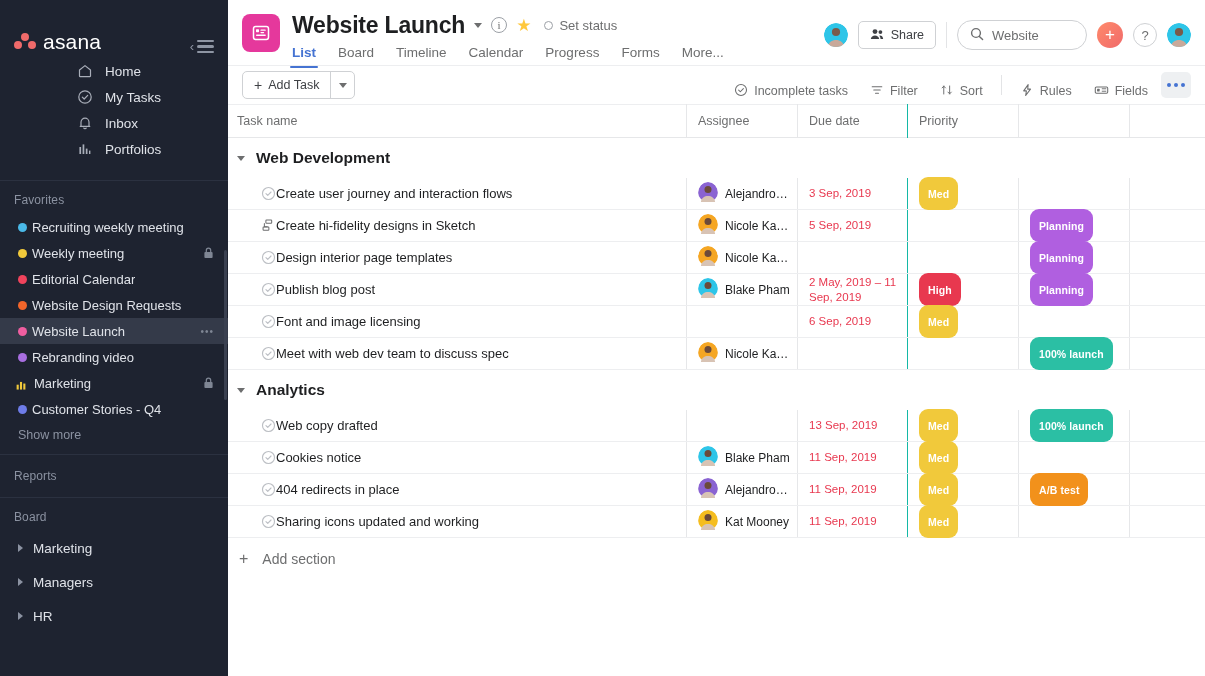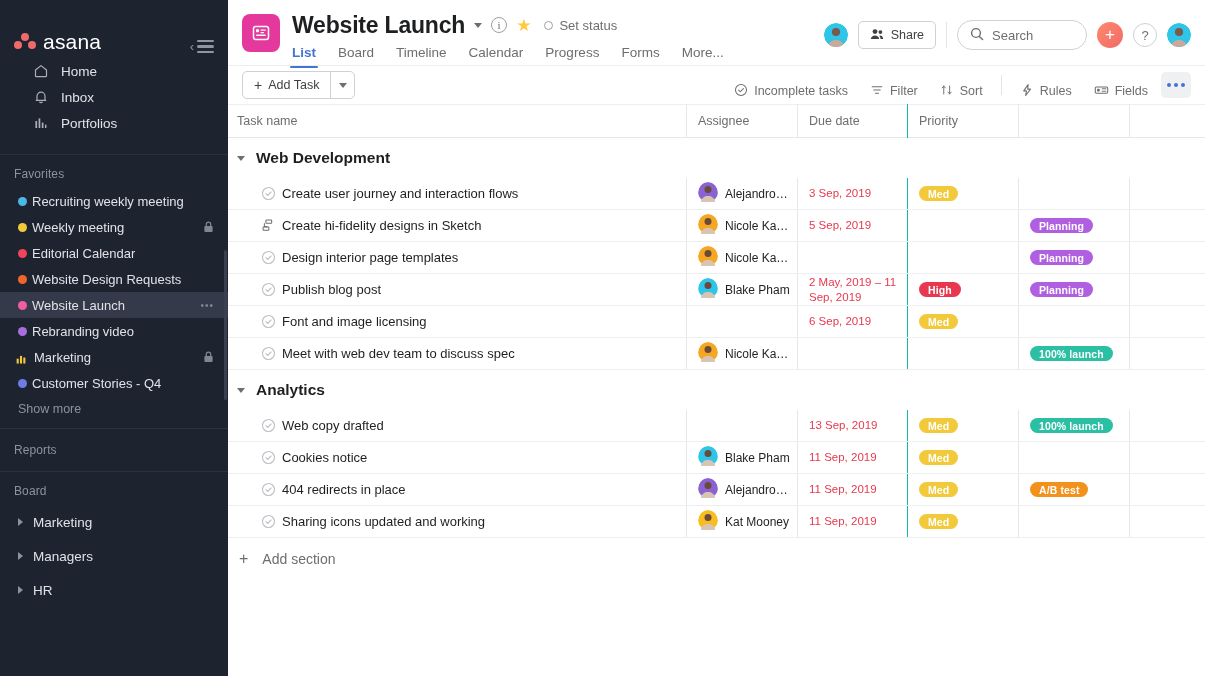--- a/index.html
+++ b/index.html
@@ -26,20 +26,21 @@
   .logo-word { color: #fff; font-size: 21px; letter-spacing: .2px; font-weight: 400; }
   .sb-collapse { margin-left: auto; display: flex; align-items: center; gap: 3px; color: #8e95a3; cursor: pointer; }
   .ham { display: inline-flex; flex-direction: column; gap: 3px; }
   .ham b { display: block; width: 17px; height: 2.5px; background: #8e95a3; border-radius: 2px; }
 
   .sb-nav { padding: 4px 0 10px 0; }
   .sb-item {
     display: flex; align-items: center; gap: 12px;
     height: 26px; padding: 0 32px; font-size: 13.5px; color: #dfe2e8;
     cursor: pointer;
+    margin-left: 44px;
   }
   .sb-nav .sb-item { height: 26px; margin-bottom: 0; }
   .sb-nav .sb-item + .sb-item { margin-top: 0; }
   .sb-icon { width: 17px; height: 17px; flex: 0 0 17px; display: flex; align-items: center; justify-content: center; }
   .sb-sep { height: 1px; background: #2b3140; margin: 8px 0 0 0; }
 
   .sb-sec-title { font-size: 12px; color: #8b92a1; padding: 12px 14px 7px 14px; letter-spacing: .1px; }
   .fav-item {
     display: flex; align-items: center; gap: 5px;
     height: 26px; padding: 0 14px; font-size: 13px; color: #dfe2e8; cursor: pointer;
@@ -110,27 +111,27 @@
   .c-end { flex: 1; border-left: 1px solid #e6e7e9; }
 
   .section-hd { display: flex; align-items: center; gap: 11px; height: 40px; padding-left: 9px; }
   .caret-d { width: 0; height: 0; border-top: 5.5px solid #6d6e6f; border-left: 4.5px solid transparent; border-right: 4.5px solid transparent; cursor: pointer; }
   .section-name { font-size: 15.5px; font-weight: 700; color: #1e1f21; cursor: pointer; }
 
   .row { display: flex; height: 32px; border-bottom: 1px solid #edeef0; align-items: stretch; }
   .row .cell { display: flex; align-items: center; font-size: 12.5px; }
   .cell.c-assignee, .cell.c-due, .cell.c-pri, .cell.c-tag, .cell.c-end { padding-left: 11px; }
   .row .c-name { padding-left: 0; }
-  .task-name-inner { display: flex; align-items: center; gap: 6px; padding-left: 33px; }
+  .task-name-inner { display: flex; align-items: center; gap: 0; padding-left: 33px; }
   .task-title { font-size: 13px; color: #1e1f21; }
   .check-circ { width: 15px; height: 15px; flex:0 0 15px;}
   .assignee-cell { display: flex; align-items: center; gap: 7px; }
   .assignee-name { font-size: 12px; color: #1e1f21; white-space: nowrap; overflow: hidden; text-overflow: ellipsis; max-width: 66px; }
   .due { font-size: 11.5px; color: #e8384f; line-height: 1.25; }
-  .pill { display: inline-flex; align-items: center; justify-content: center; height: 15px; padding: 0 9px; border-radius: 9px; font-size: 10.5px; color: #fff; font-weight: 700; letter-spacing: .1px; white-space: nowrap;}
+  .pill { display: inline-flex; align-items: center; justify-content: center; height: 33px; padding: 0 9px; border-radius: 9px; font-size: 10.5px; color: #fff; font-weight: 700; letter-spacing: .1px; white-space: nowrap;}
 
   .add-section { display: flex; align-items: center; gap: 14px; height: 42px; padding-left: 11px; font-size: 14px; color: #6d6e6f; cursor: pointer; }
   .plus-thin { font-size: 16px; color: #6d6e6f; line-height: 1; }
 </style>
 </head>
 <body>
 
 <div id="app">
 
   <div id="sidebar">
@@ -154,20 +155,29 @@
     </div>
 
     <div class="sb-nav">
       <div class="sb-item">
         <span class="sb-icon">
           <svg width="16" height="16" viewBox="0 0 16 16">
               <path d="M2.5 7L8 2.6 13.5 7v6a.6.6 0 0 1-.6.6H3.1a.6.6 0 0 1-.6-.6V7z" fill="none" stroke="#a9aeb9" stroke-width="1.2" stroke-linejoin="round"></path>
             </svg>
         </span>
         <span>Home</span>
+      </div>
+      <div class="sb-item">
+        <span class="sb-icon">
+          <svg width="16" height="16" viewBox="0 0 16 16">
+              <circle cx="8" cy="8" r="6.2" fill="none" stroke="#a9aeb9" stroke-width="1.2"></circle>
+              <path d="M5.3 8.1l1.9 1.9 3.5-3.6" fill="none" stroke="#a9aeb9" stroke-width="1.2" stroke-linecap="round" stroke-linejoin="round"></path>
+            </svg>
+        </span>
+        <span>My Tasks</span>
       </div>
       <div class="sb-item">
         <span class="sb-icon">
           <svg width="16" height="16" viewBox="0 0 16 16">
               <path d="M4 11.3V7.2a4 4 0 0 1 8 0v4.1h.8H3.2z" fill="none" stroke="#a9aeb9" stroke-width="1.2" stroke-linejoin="round"></path>
               <path d="M6.6 12.6a1.45 1.45 0 0 0 2.8 0" fill="none" stroke="#a9aeb9" stroke-width="1.2"></path>
             </svg>
         </span>
         <span>Inbox</span>
       </div>
@@ -323,21 +333,21 @@
           <span>Share</span>
         </span>
         <span class="vdiv"></span>
         <span class="search-box">
           <span>
             <svg width="14" height="14" viewBox="0 0 14 14">
                 <circle cx="6" cy="6" r="4.4" fill="none" stroke="#6d6e6f" stroke-width="1.4"></circle>
                 <path d="M9.4 9.4L12.6 12.6" stroke="#6d6e6f" stroke-width="1.4" stroke-linecap="round"></path>
               </svg>
           </span>
-          <span>Search</span>
+          <span>Website</span>
         </span>
         <span class="plus-btn">+</span>
         <span class="help-btn">?</span>
         <span class="avatar" style="width:24px;height:24px;">
           <svg width="24" height="24" viewBox="0 0 24 24">
               <circle cx="12" cy="12" r="12" fill="#2ec5e8"></circle>
               <circle cx="12" cy="9" r="4.1" fill="#7a5a4a"></circle>
               <path d="M3.6 24c.9-4.6 4.3-7 8.4-7s7.5 2.4 8.4 7z" fill="#c9a99a"></path>
             </svg>
         </span>

